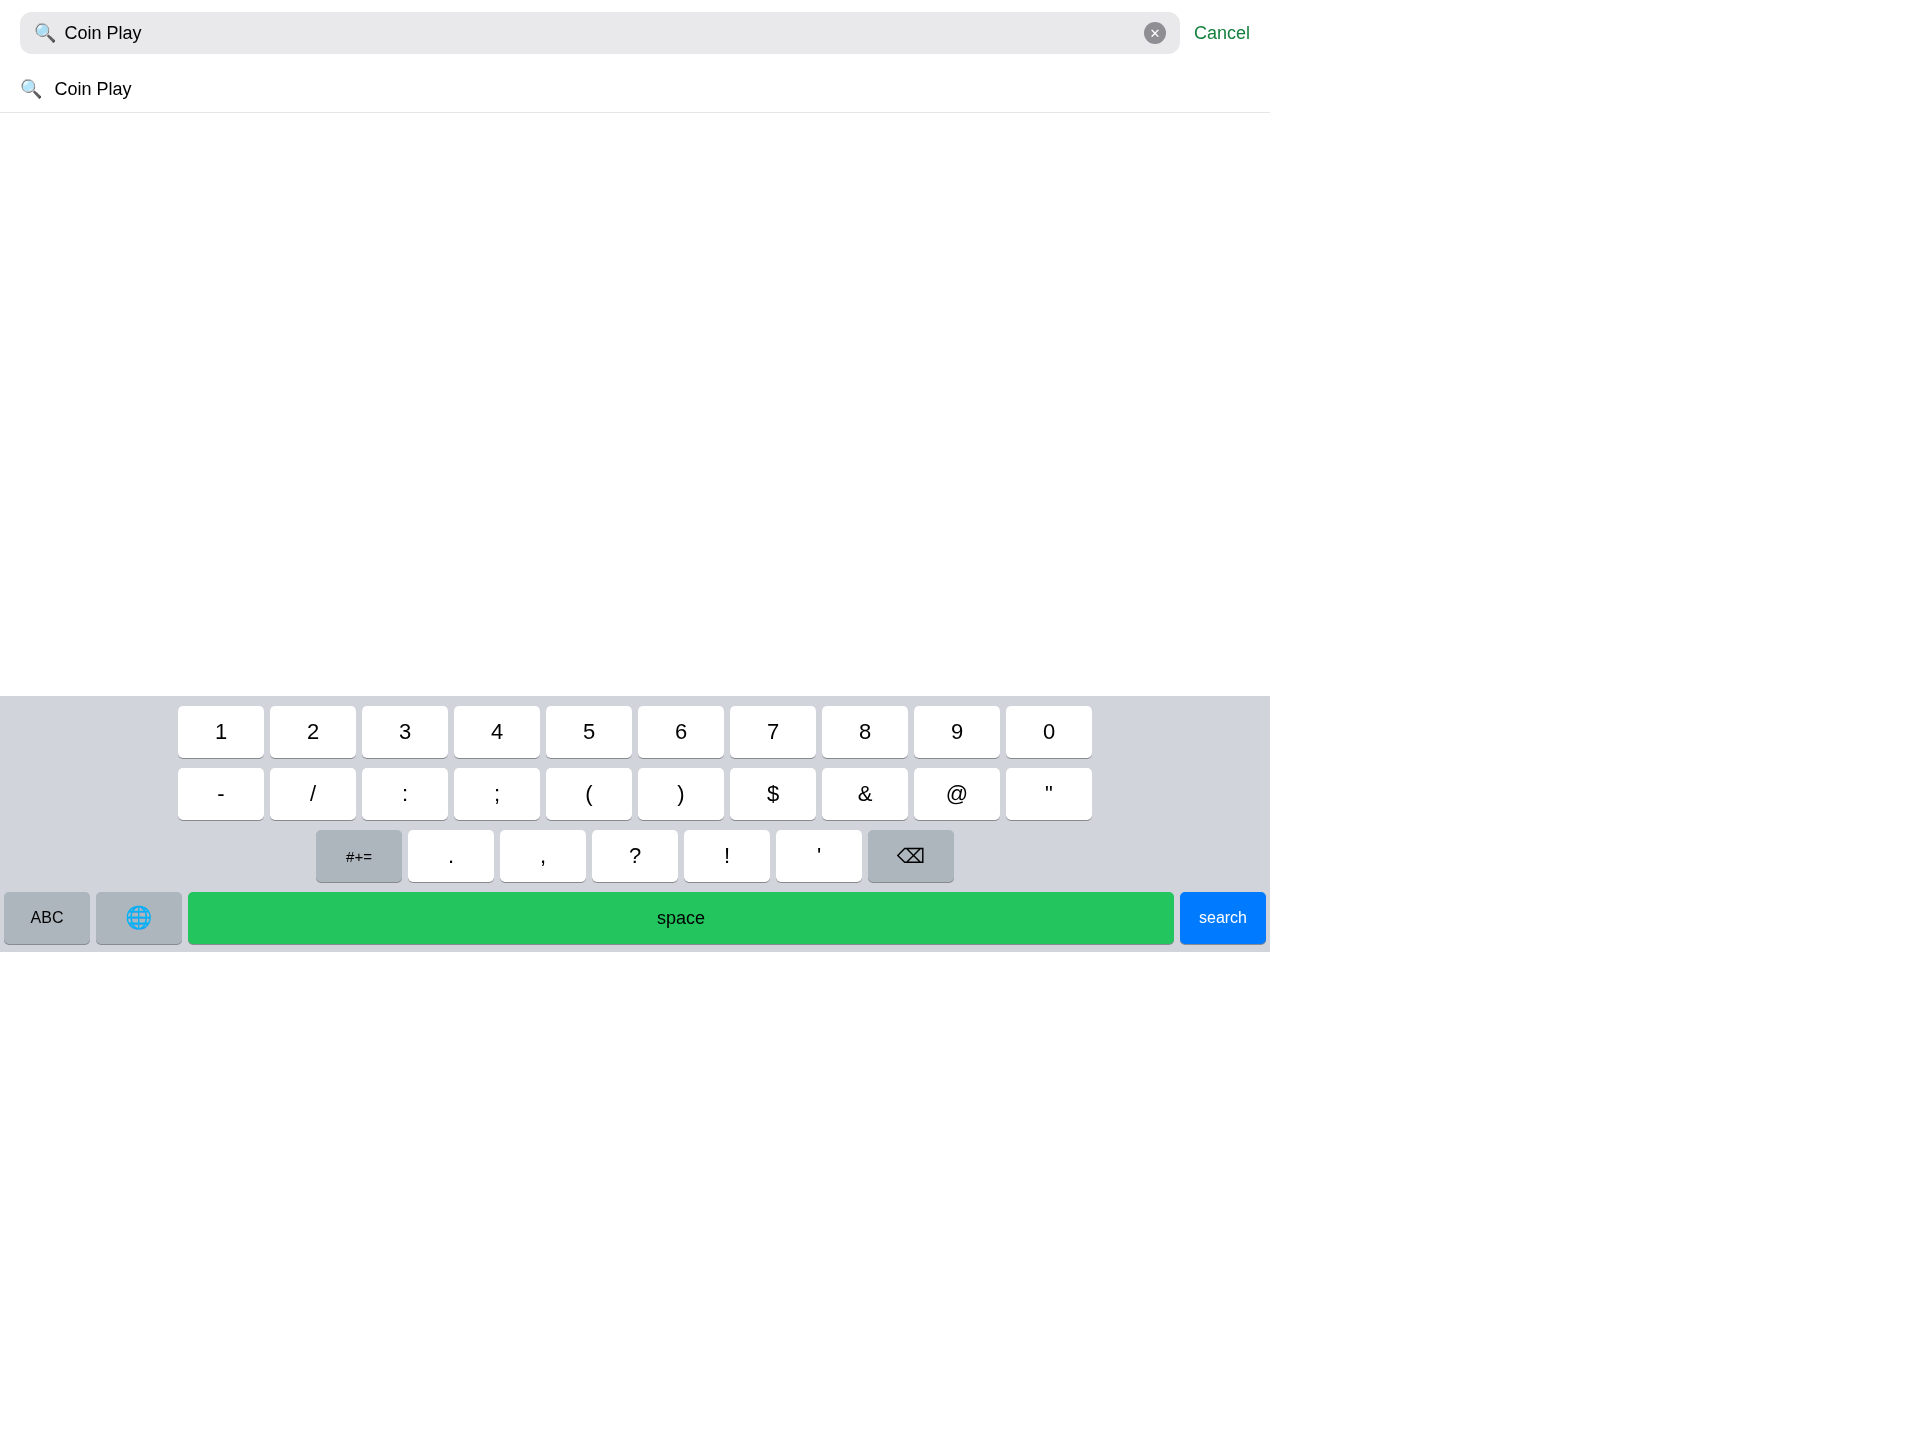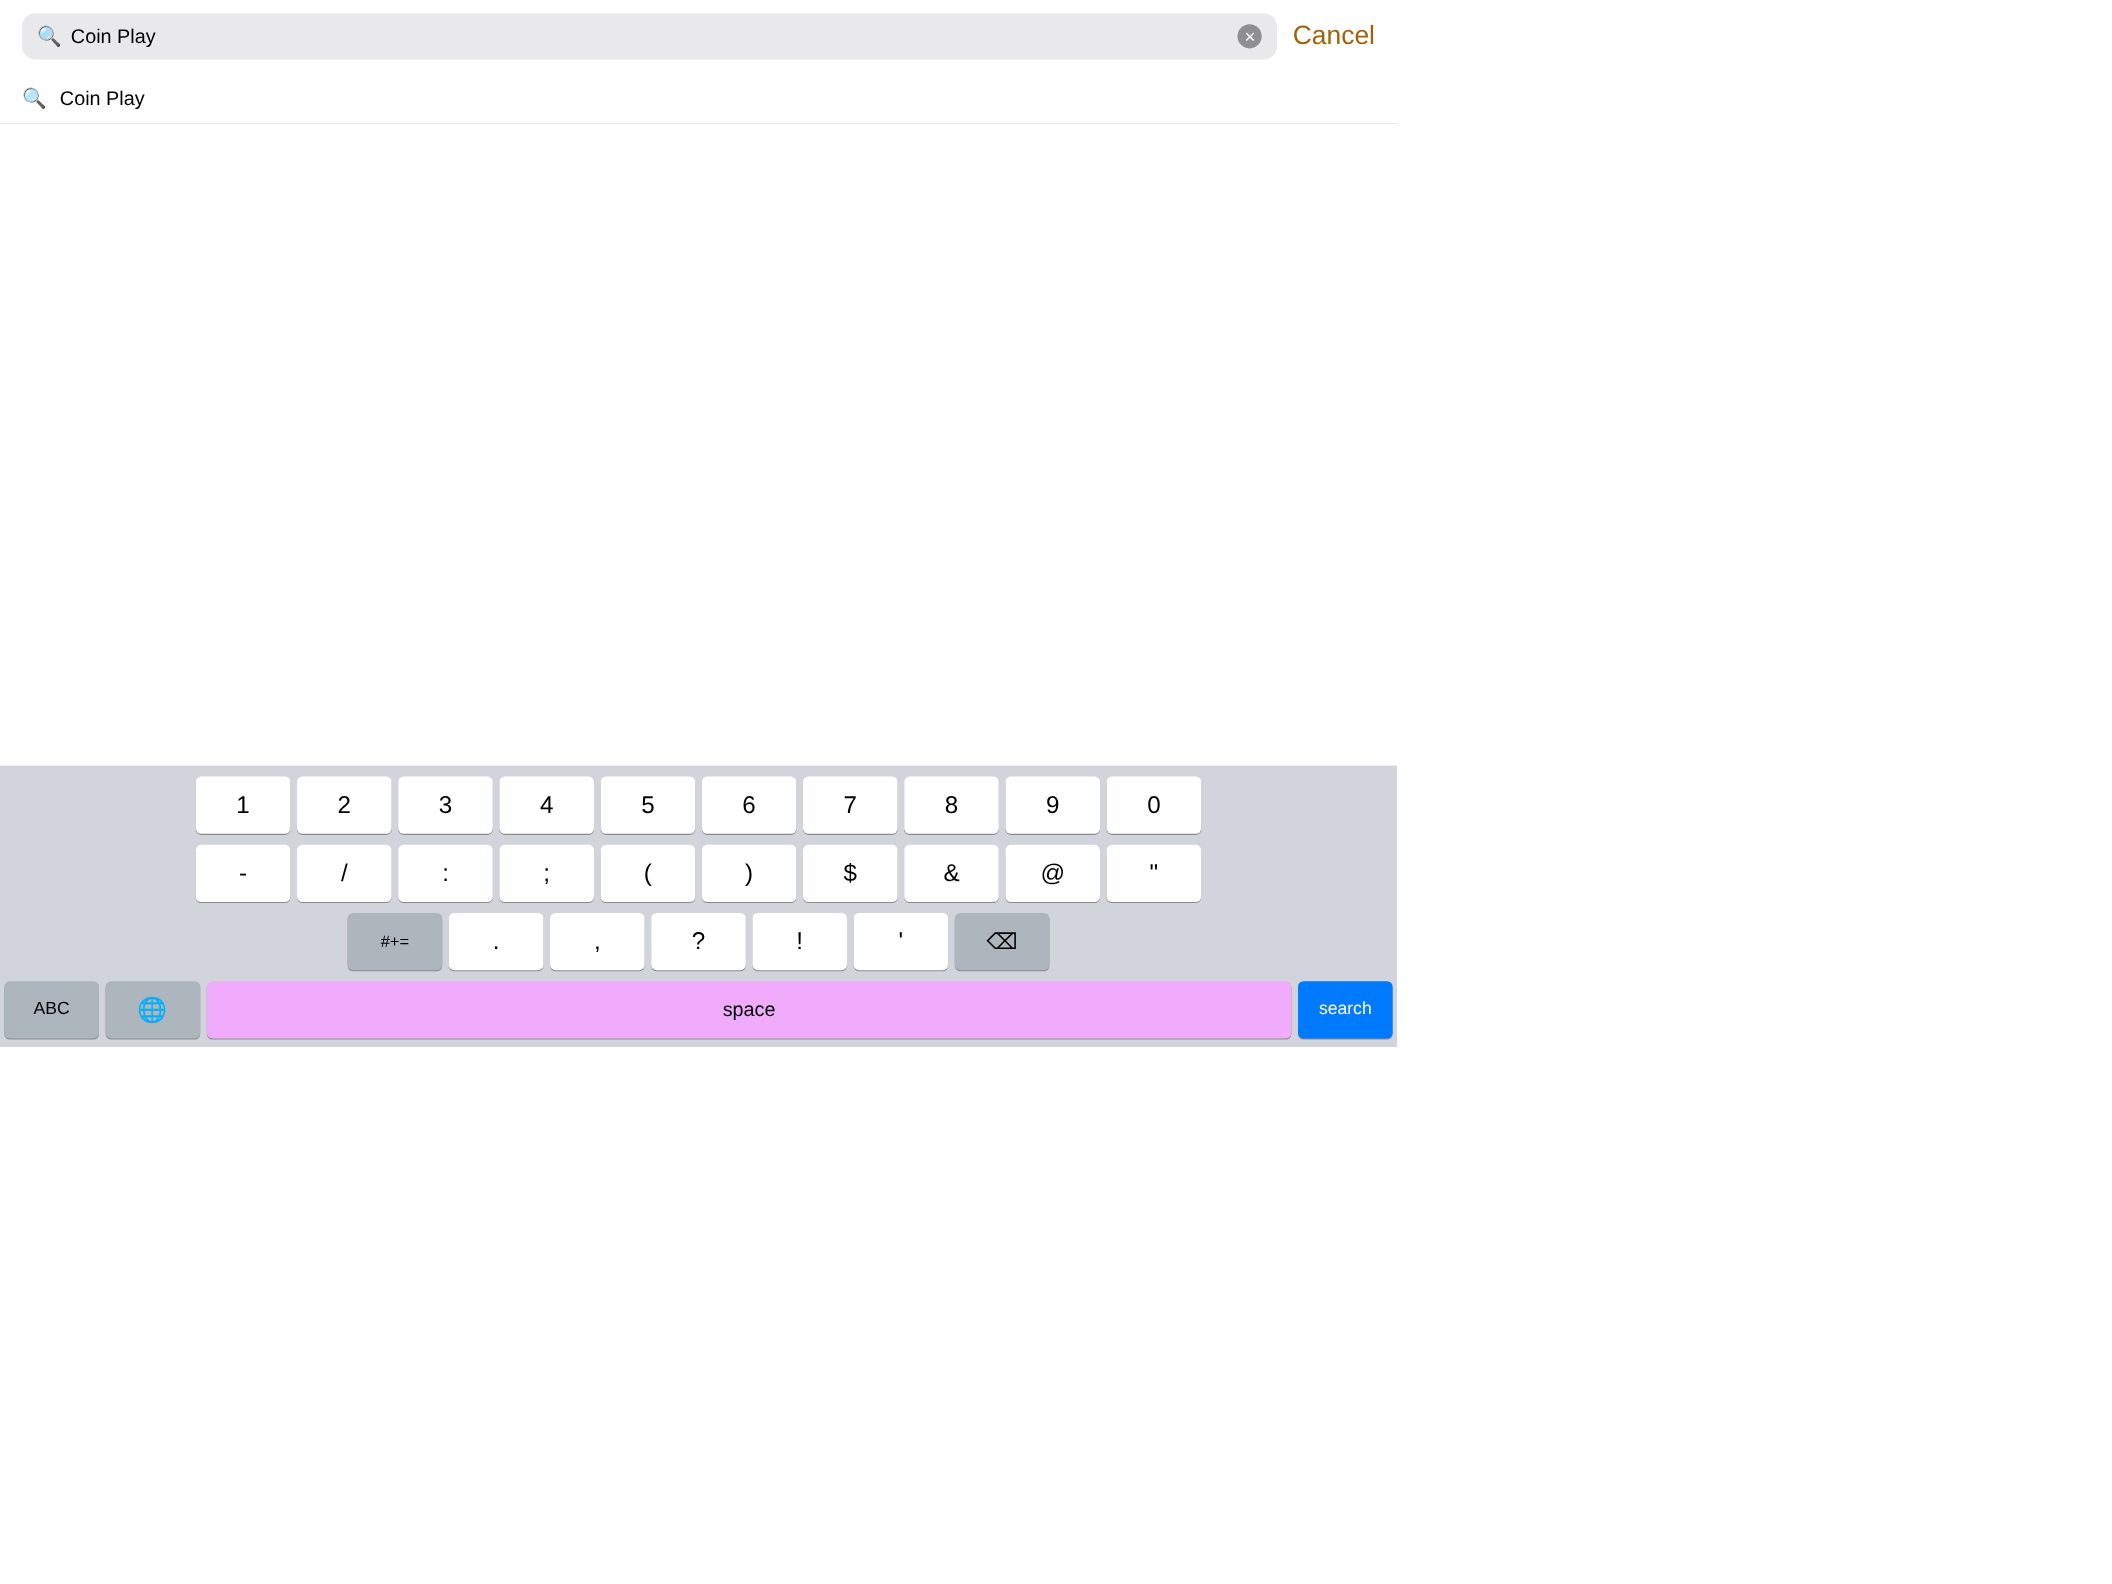--- a/index.html
+++ b/index.html
@@ -64,22 +64,22 @@
       flex-shrink: 0;
     }
 
     .clear-button-x {
       color: #ffffff;
       font-size: 13px;
       line-height: 1;
     }
 
     .cancel-button {
-      color: #a16207;
-      font-size: 24px;
+      color: #15803d;
+      font-size: 18px;
       cursor: pointer;
       white-space: nowrap;
       background: none;
       border: none;
     }
 
     
     .search-result-row {
       display: flex;
       align-items: center;
@@ -184,21 +184,21 @@
       display: flex;
       align-items: center;
       justify-content: center;
       font-size: 22px;
       color: #000000;
       cursor: pointer;
       box-shadow: 0 1px 0 rgba(0,0,0,0.35);
     }
 
     .key-space {
-      background: #f0abfc;
+      background: #22c55e;
       border-radius: 5px;
       height: 52px;
       flex: 1;
       display: flex;
       align-items: center;
       justify-content: center;
       font-size: 18px;
       color: #000000;
       cursor: pointer;
       box-shadow: 0 1px 0 rgba(0,0,0,0.35);

